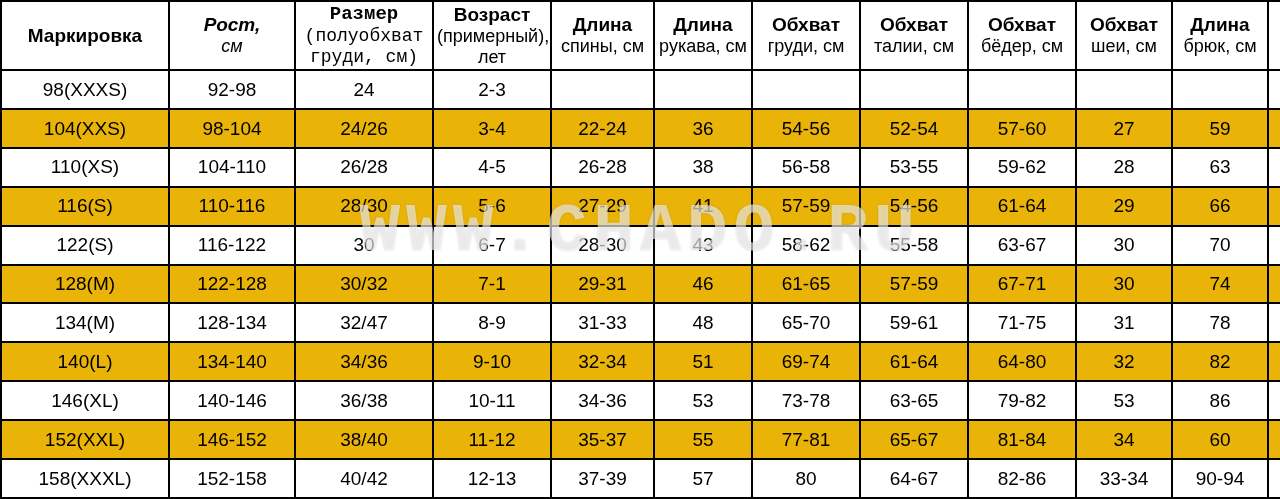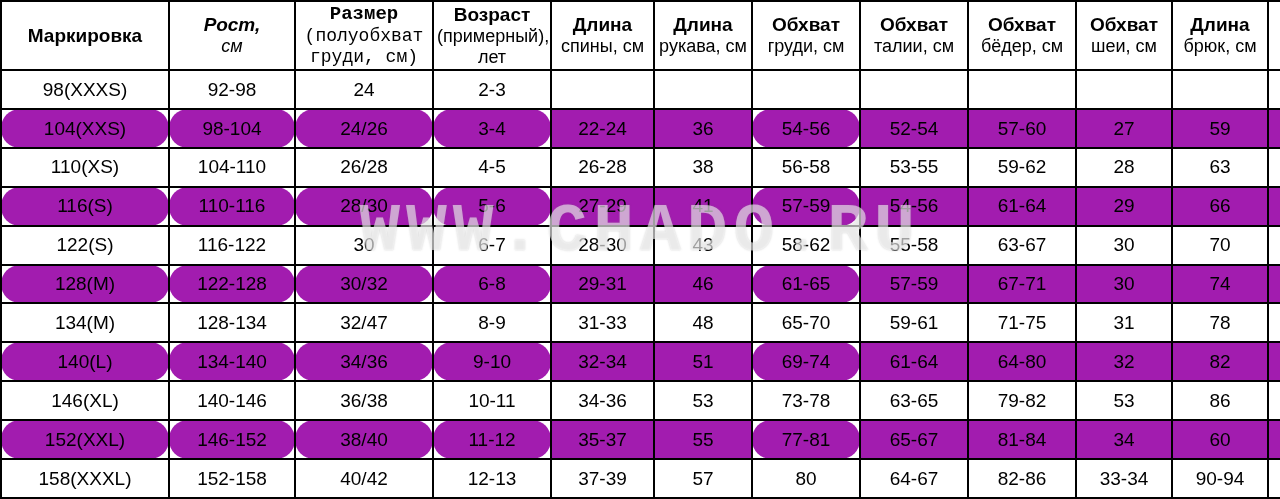--- a/index.html
+++ b/index.html
@@ -36,29 +36,28 @@
     font-size: 19px;
     background: #ffffff;
   }
   #size-table thead th .sub {
     font-weight: normal;
     display: block;
     font-size: 18px;
   }
   
   tr.shaded td {
-    background: #a21caf;
+    background: #eab308;
   }
   tr.plain td {
     background: #ffffff;
   }
   
   td.b {
     font-weight: bold;
-    border-radius: 19px;
   }
   
   .watermark {
     position: absolute;
     left: 0;
     top: 0;
     width: 1280px;
     height: 499px;
     display: flex;
     align-items: center;
@@ -171,21 +170,21 @@
         <td>55-58</td>
         <td>63-67</td>
         <td>30</td>
         <td>70</td>
         <td>54</td>
       </tr>
       <tr class="shaded">
         <td class="b">128(M)</td>
         <td class="b">122-128</td>
         <td class="b">30/32</td>
-        <td class="b">6-8</td>
+        <td class="b">7-1</td>
         <td>29-31</td>
         <td>46</td>
         <td class="b">61-65</td>
         <td>57-59</td>
         <td>67-71</td>
         <td>30</td>
         <td>74</td>
         <td>58</td>
       </tr>
       <tr class="plain">

